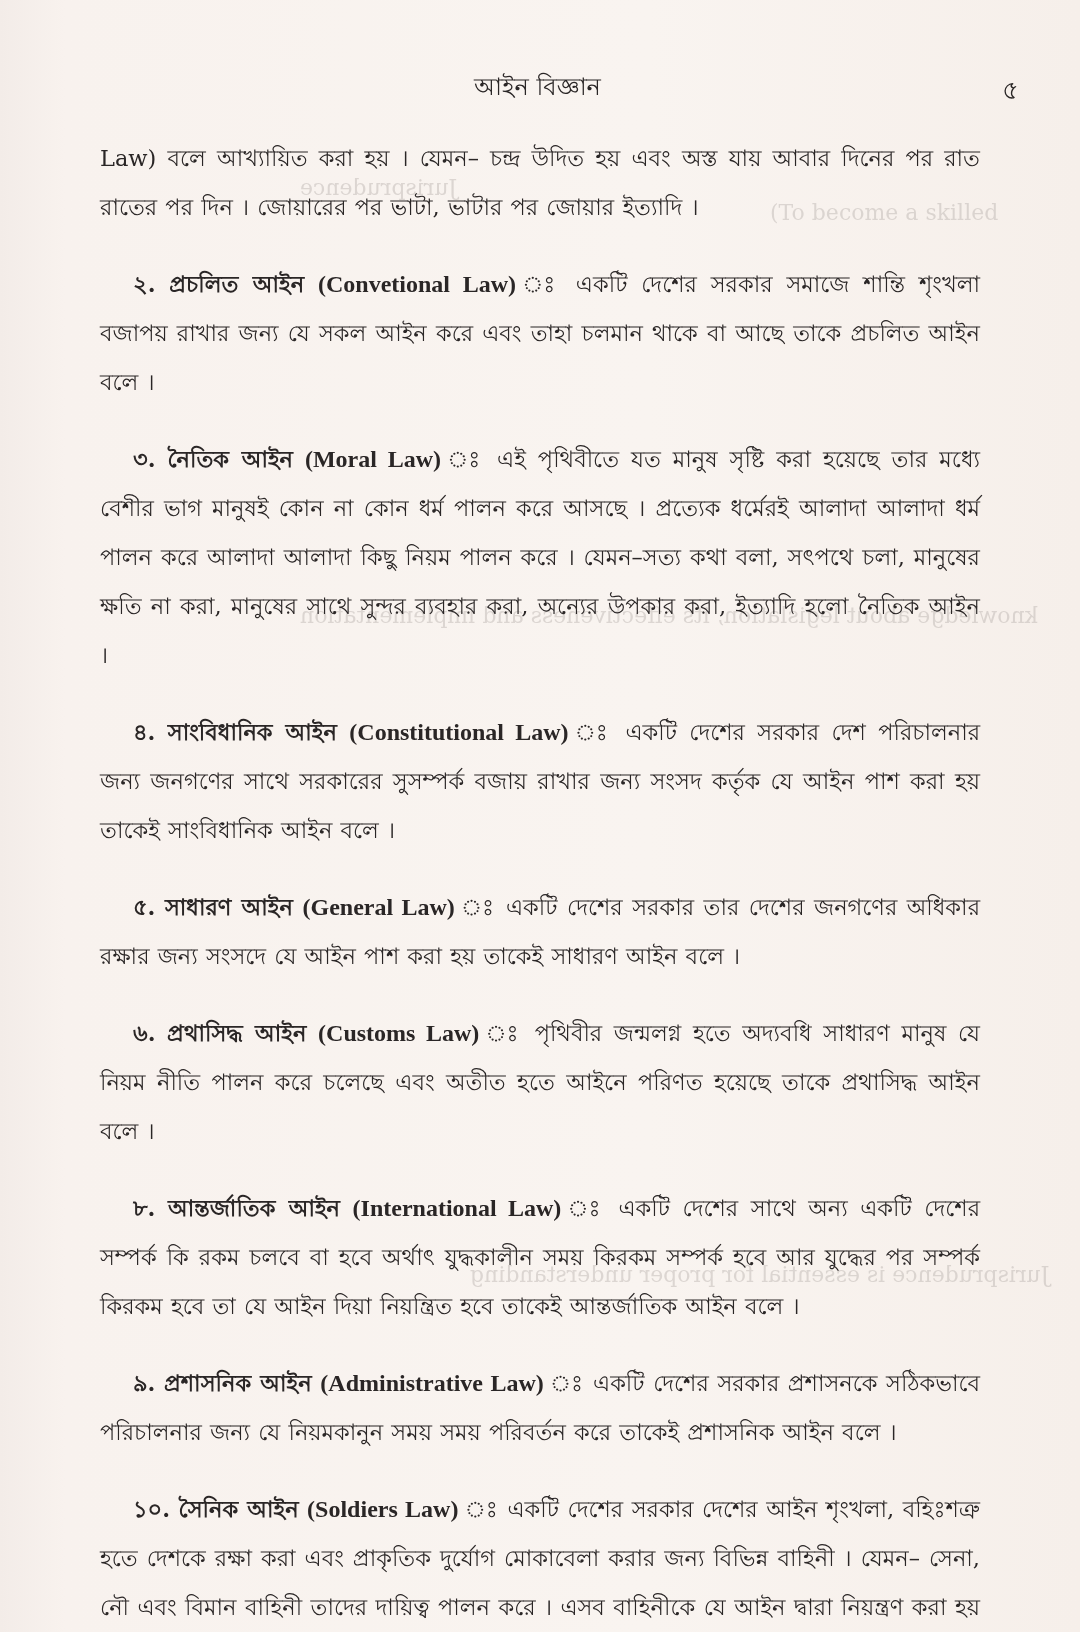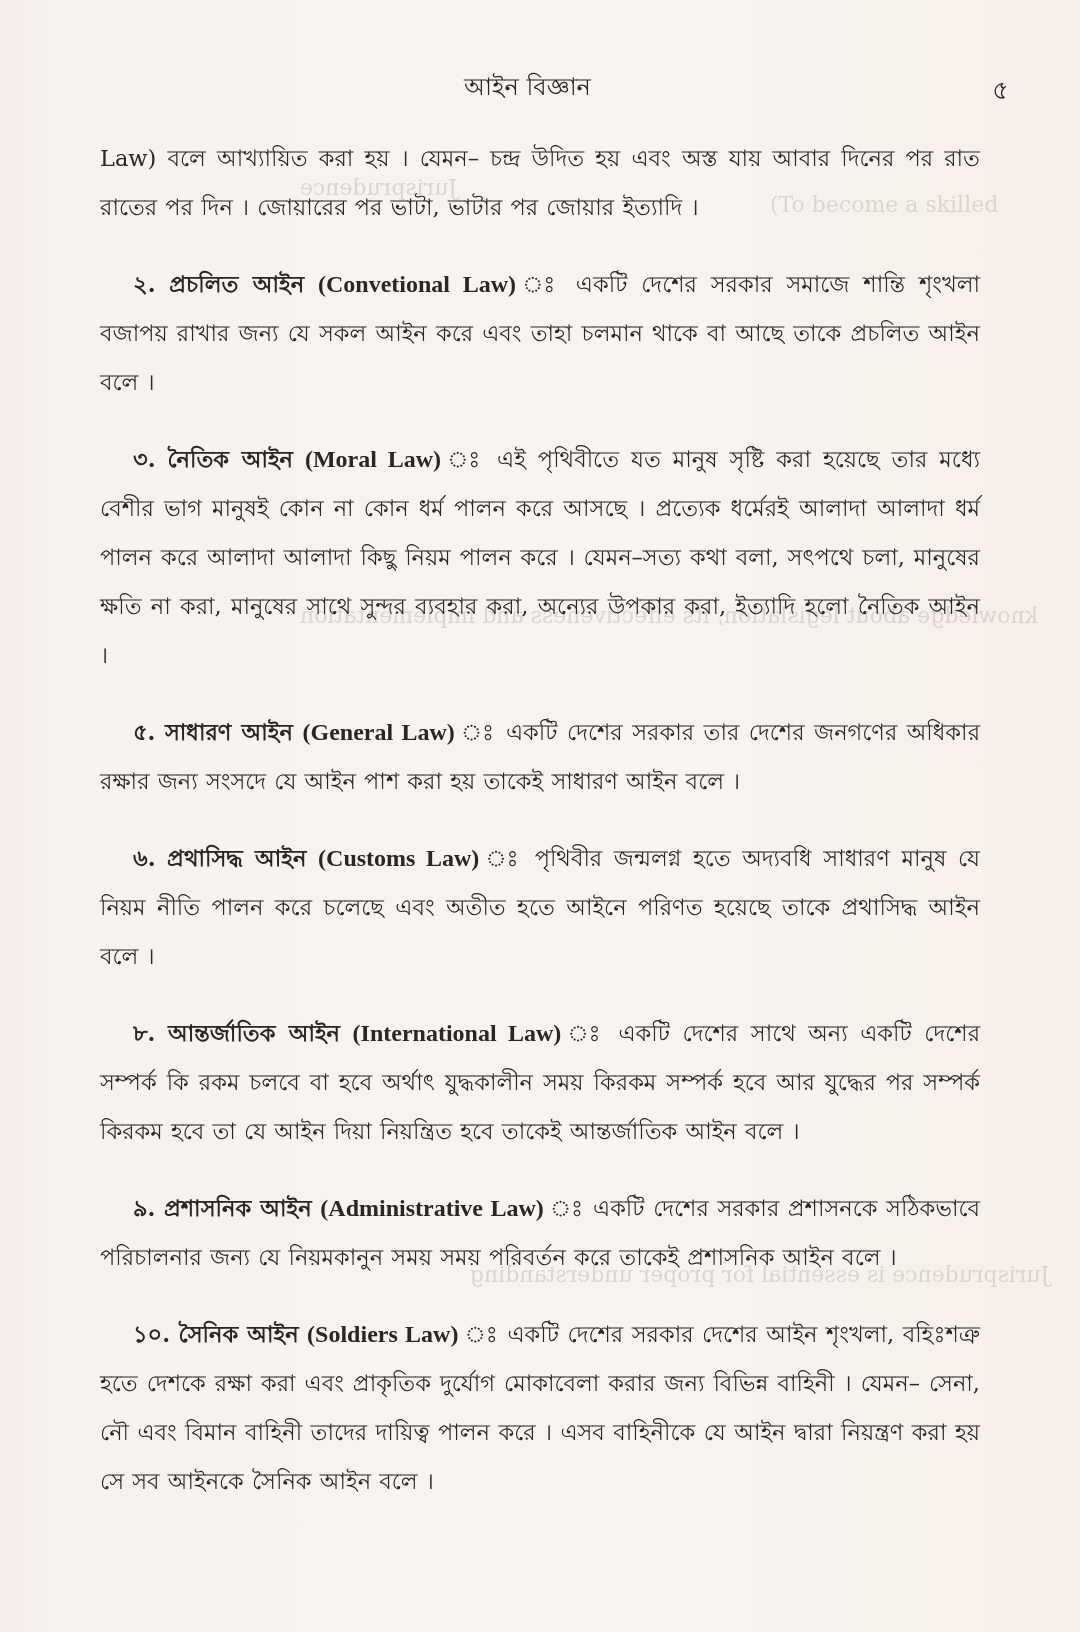--- a/index.html
+++ b/index.html
@@ -23,21 +23,21 @@
       color: #b9b2ae;
       opacity: 0.45;
       font-family: "DejaVu Serif", serif;
       font-size: 22px;
       white-space: nowrap;
       pointer-events: none;
     }
     .header {
       position: absolute;
       top: 68px;
-      left: 4px; width: 868px;
+      left: 14px; width: 868px;
       height: 40px;
     }
     .running-title {
       position: absolute;
       left: 460px; top: 0;
       font-size: 24px;
       color: #2a2626;
     }
     .page-number {
       position: absolute;
@@ -70,21 +70,21 @@
       font-size: 24px;
     }
     .colon-mark { font-weight: normal; }
   </style>
 </head>
 <body>
 
 <div class="page">
 
   <div class="bleed" style="left:300px; top:175px; transform:scaleX(-1);">Jurisprudence</div>
-  <div class="bleed" style="left:770px; top:192px;">(To become a skilled</div>
+  <div class="bleed" style="left:770px; top:200px;">(To become a skilled</div>
   <div class="bleed" style="left:470px; top:1262px; transform:scaleX(-1);">Jurisprudence is essential for proper understanding</div>
   <div class="bleed" style="left:300px; top:603px; transform:scaleX(-1);">knowledge about legislation, its effectiveness and implementation</div>
 
   <div class="header">
     <span class="running-title">আইন বিজ্ঞান</span>
     <span class="page-number">৫</span>
   </div>
 
   <div class="content">
 
@@ -99,20 +99,27 @@
     </p>
 
     <p class="para num-para">
       <span class="term">৩.</span>
       <span class="term">নৈতিক আইন</span>
       <span class="term-en">(Moral Law)</span>
       <span class="colon-mark">ঃ</span>
       <span>এই পৃথিবীতে যত মানুষ সৃষ্টি করা হয়েছে তার মধ্যে বেশীর ভাগ মানুষই কোন না কোন ধর্ম পালন করে আসছে । প্রত্যেক ধর্মেরই আলাদা আলাদা ধর্ম পালন করে আলাদা আলাদা কিছু নিয়ম পালন করে । যেমন–সত্য কথা বলা, সৎপথে চলা, মানুষের ক্ষতি না করা, মানুষের সাথে সুন্দর ব্যবহার করা, অন্যের উপকার করা, ইত্যাদি হলো নৈতিক আইন ।</span>
     </p>
 
+    <p class="para num-para">
+      <span class="term">৪.</span>
+      <span class="term">সাংবিধানিক আইন</span>
+      <span class="term-en">(Constitutional Law)</span>
+      <span class="colon-mark">ঃ</span>
+      <span>একটি দেশের সরকার দেশ পরিচালনার জন্য জনগণের সাথে সরকারের সুসম্পর্ক বজায় রাখার জন্য সংসদ কর্তৃক যে আইন পাশ করা হয় তাকেই সাংবিধানিক আইন বলে ।</span>
+    </p>
 
     <p class="para num-para">
       <span class="term">৫.</span>
       <span class="term">সাধারণ আইন</span>
       <span class="term-en">(General Law)</span>
       <span class="colon-mark">ঃ</span>
       <span>একটি দেশের সরকার তার দেশের জনগণের অধিকার রক্ষার জন্য সংসদে যে আইন পাশ করা হয় তাকেই সাধারণ আইন বলে ।</span>
     </p>
 
     <p class="para num-para">

